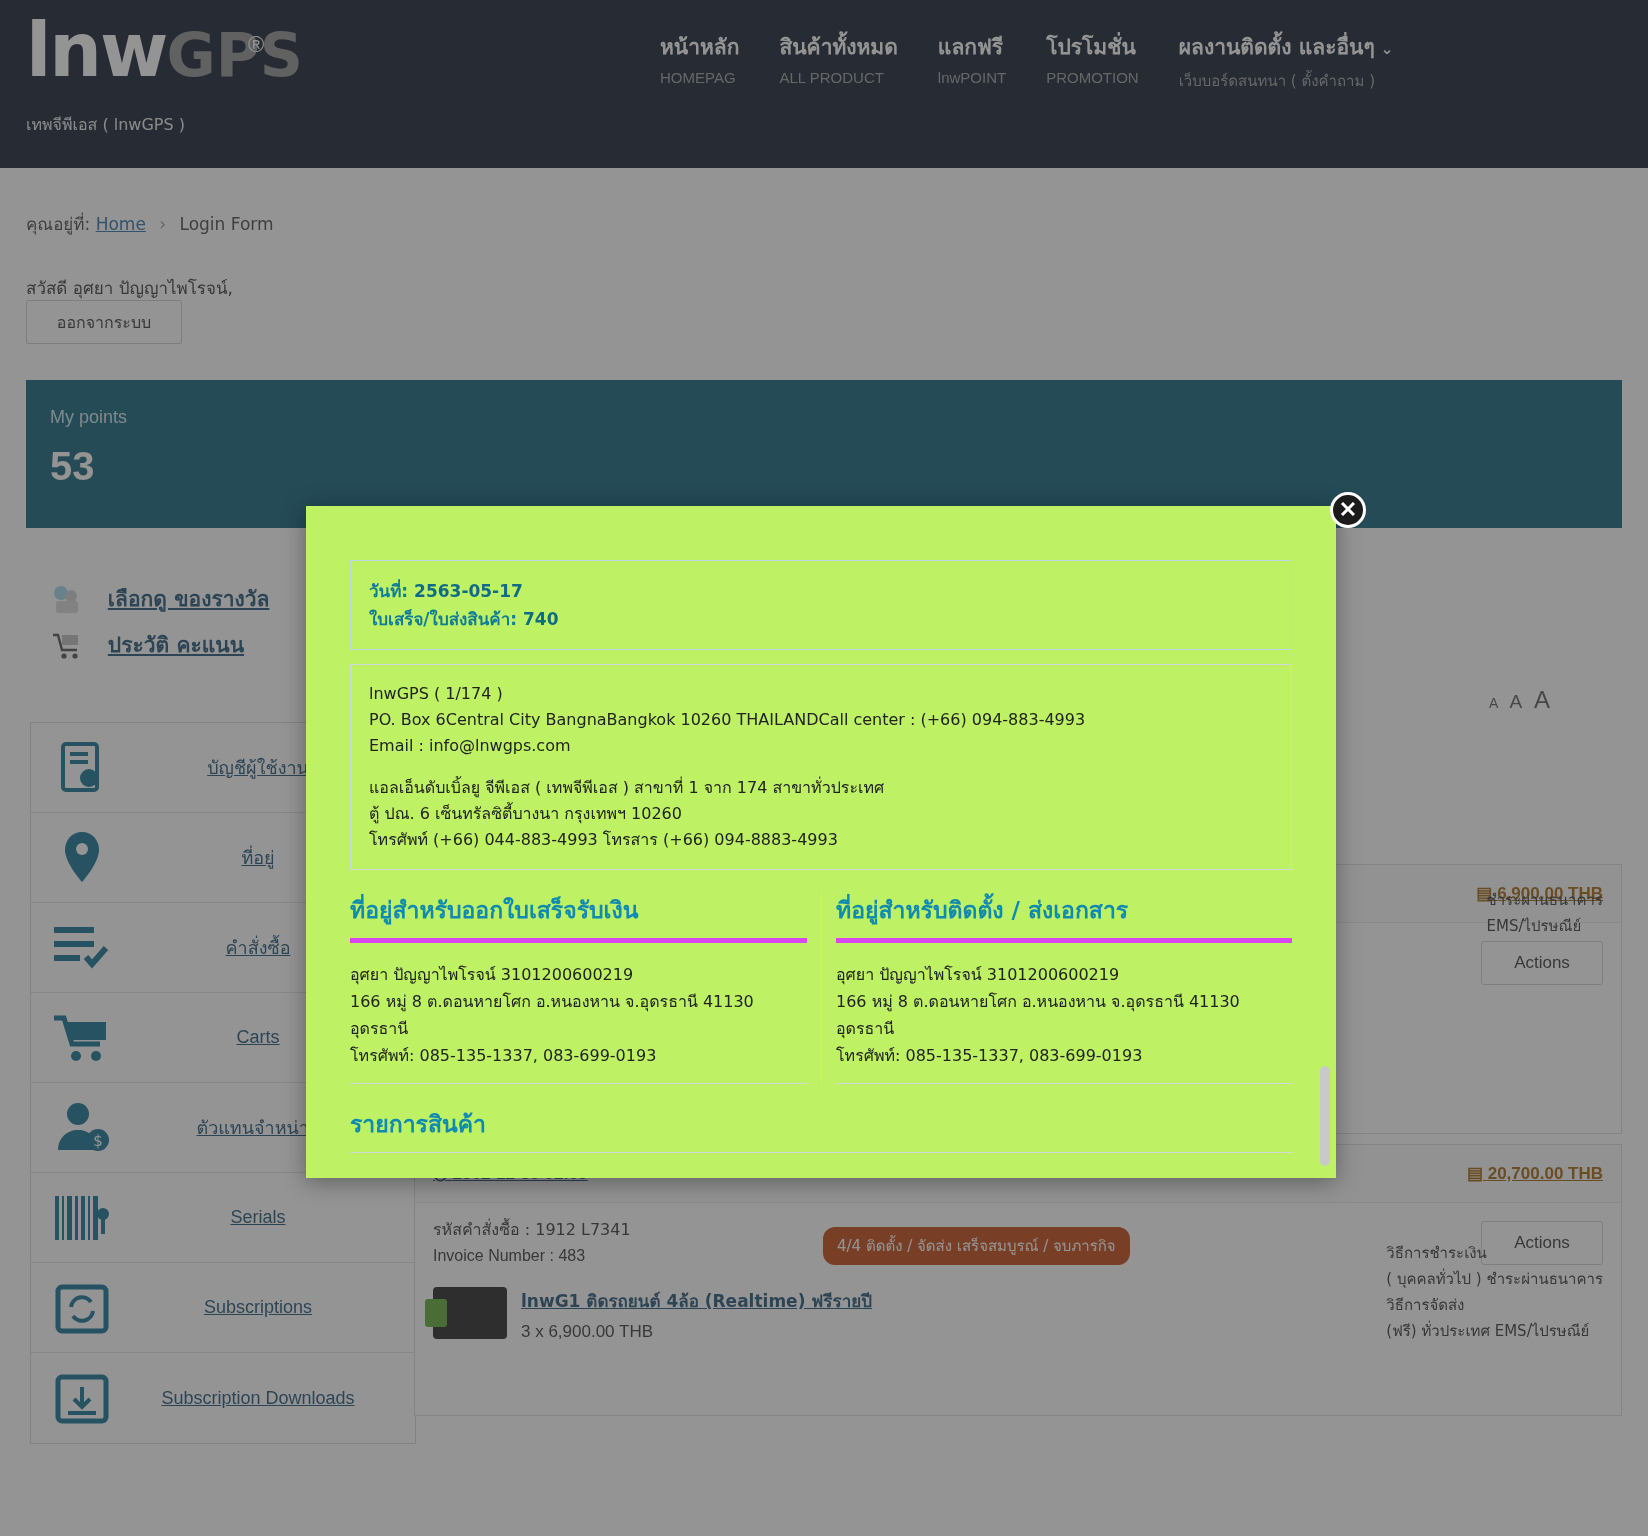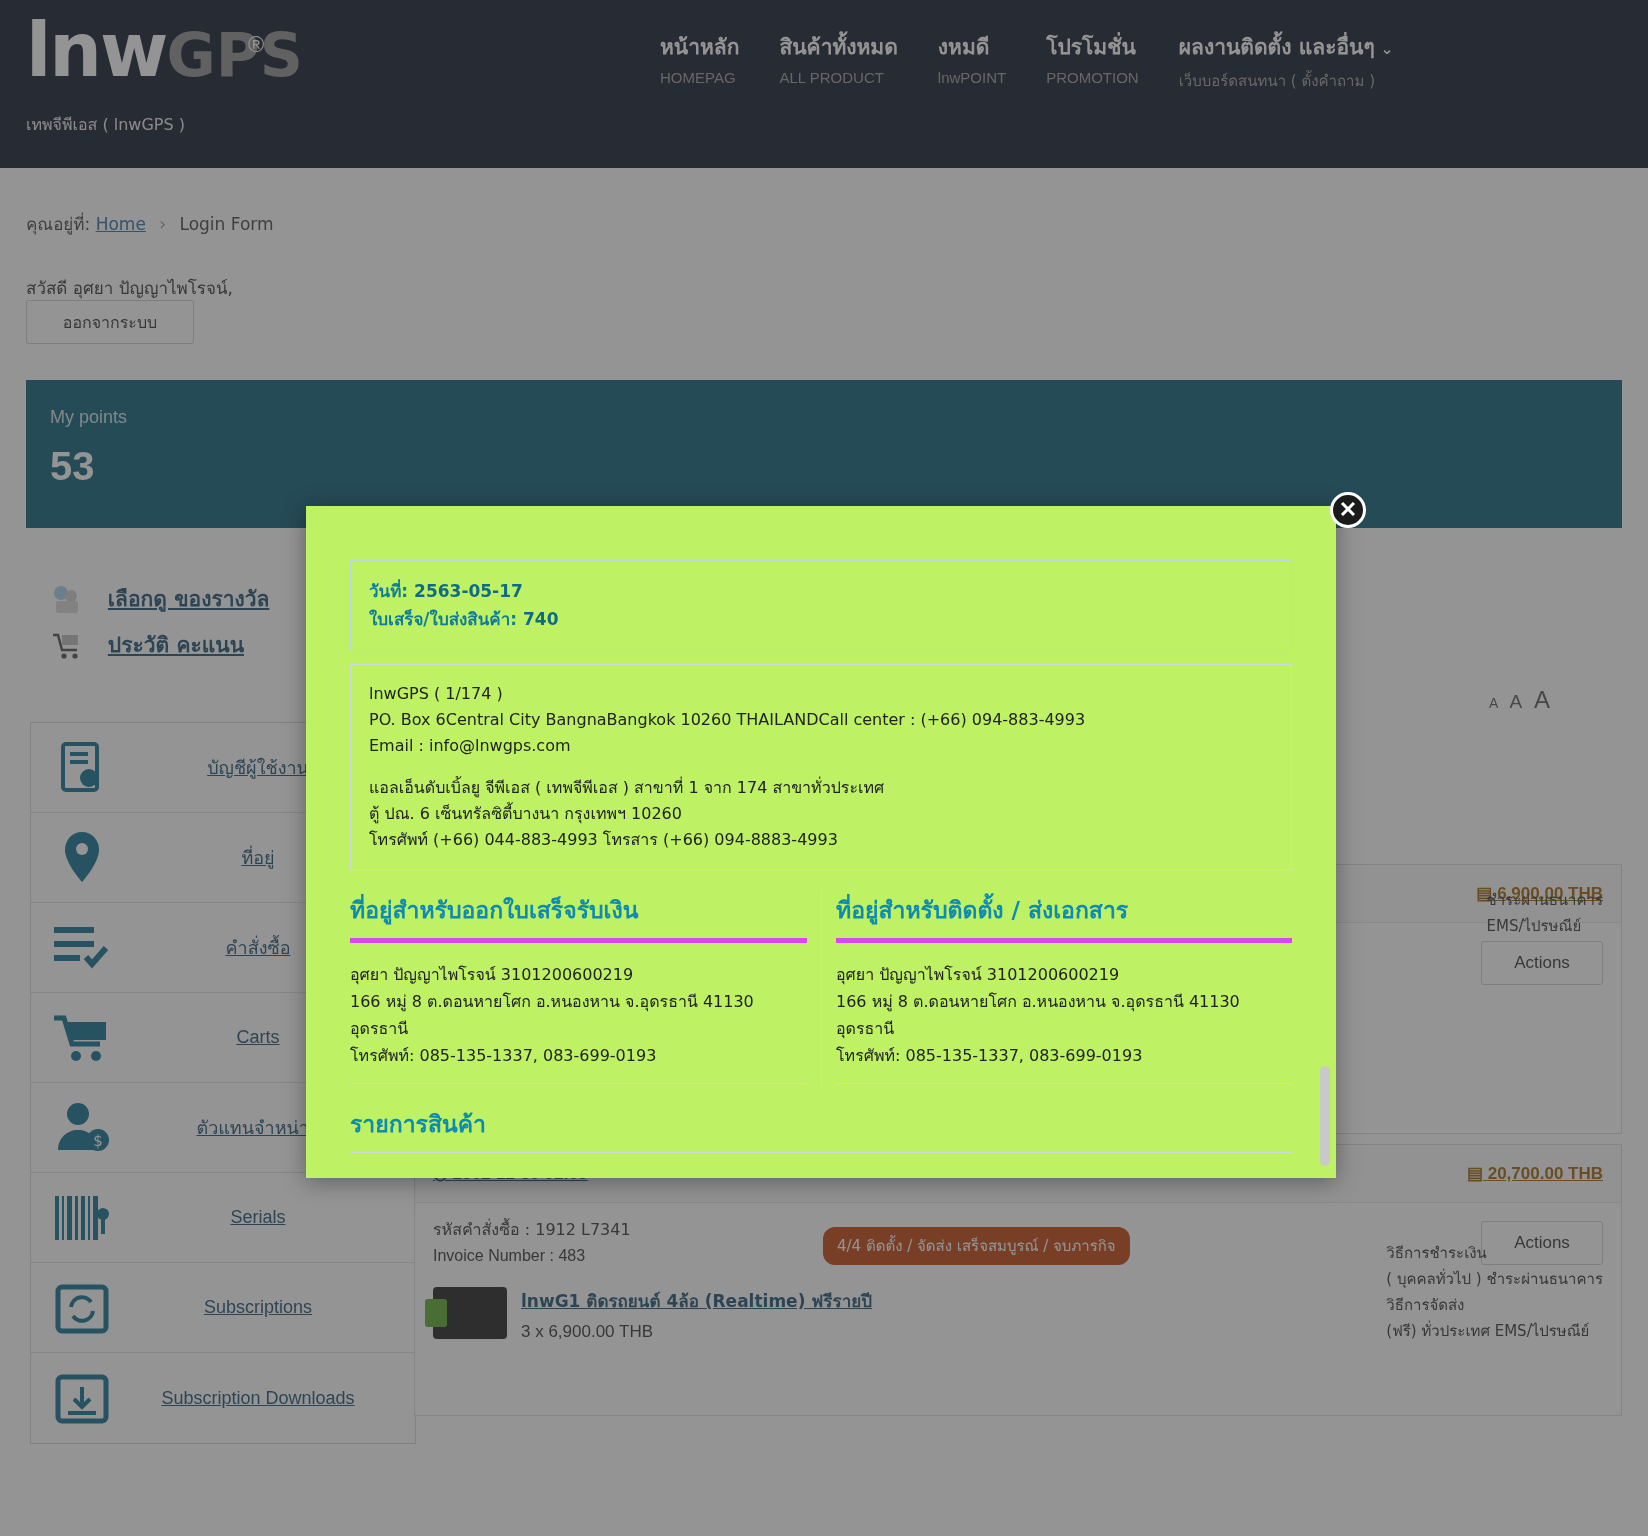--- a/index.html
+++ b/index.html
@@ -74,21 +74,21 @@
   }
   .crumbs a { color: #2e6da4; text-decoration: underline; }
   .crumb-sep { color: #999; margin: 0 8px; }
   .crumb-current { color: #444; }
   .greeting {
     position: absolute; left: 26px; top: 106px;
     font-size: 17px; color: #333;
   }
   .logout-btn {
     position: absolute; left: 26px; top: 132px;
-    width: 168px; height: 44px;
+    width: 156px; height: 44px;
     border: 1px solid #cfcfcf; background: #ffffff;
     font-size: 16px; color: #333; border-radius: 2px;
     cursor: pointer;
   }
 
   
   .points {
     position: absolute; left: 26px; top: 380px;
     width: 1596px; height: 148px;
     background: #0b5e79;
@@ -275,21 +275,21 @@
     <div class="nav">
       <div class="nav-item">
         <div class="nav-th thai">หน้าหลัก</div>
         <div class="nav-en">HOMEPAG</div>
       </div>
       <div class="nav-item">
         <div class="nav-th thai">สินค้าทั้งหมด</div>
         <div class="nav-en">ALL PRODUCT</div>
       </div>
       <div class="nav-item">
-        <div class="nav-th thai">งหมดี</div>
+        <div class="nav-th thai">แลกฟรี</div>
         <div class="nav-en">lnwPOINT</div>
       </div>
       <div class="nav-item">
         <div class="nav-th thai">โปรโมชั่น</div>
         <div class="nav-en">PROMOTION</div>
       </div>
       <div class="nav-item">
         <div class="nav-th thai">
           <span>ผลงานติดตั้ง และอื่นๆ</span><span class="nav-caret">⌄</span>
         </div>

